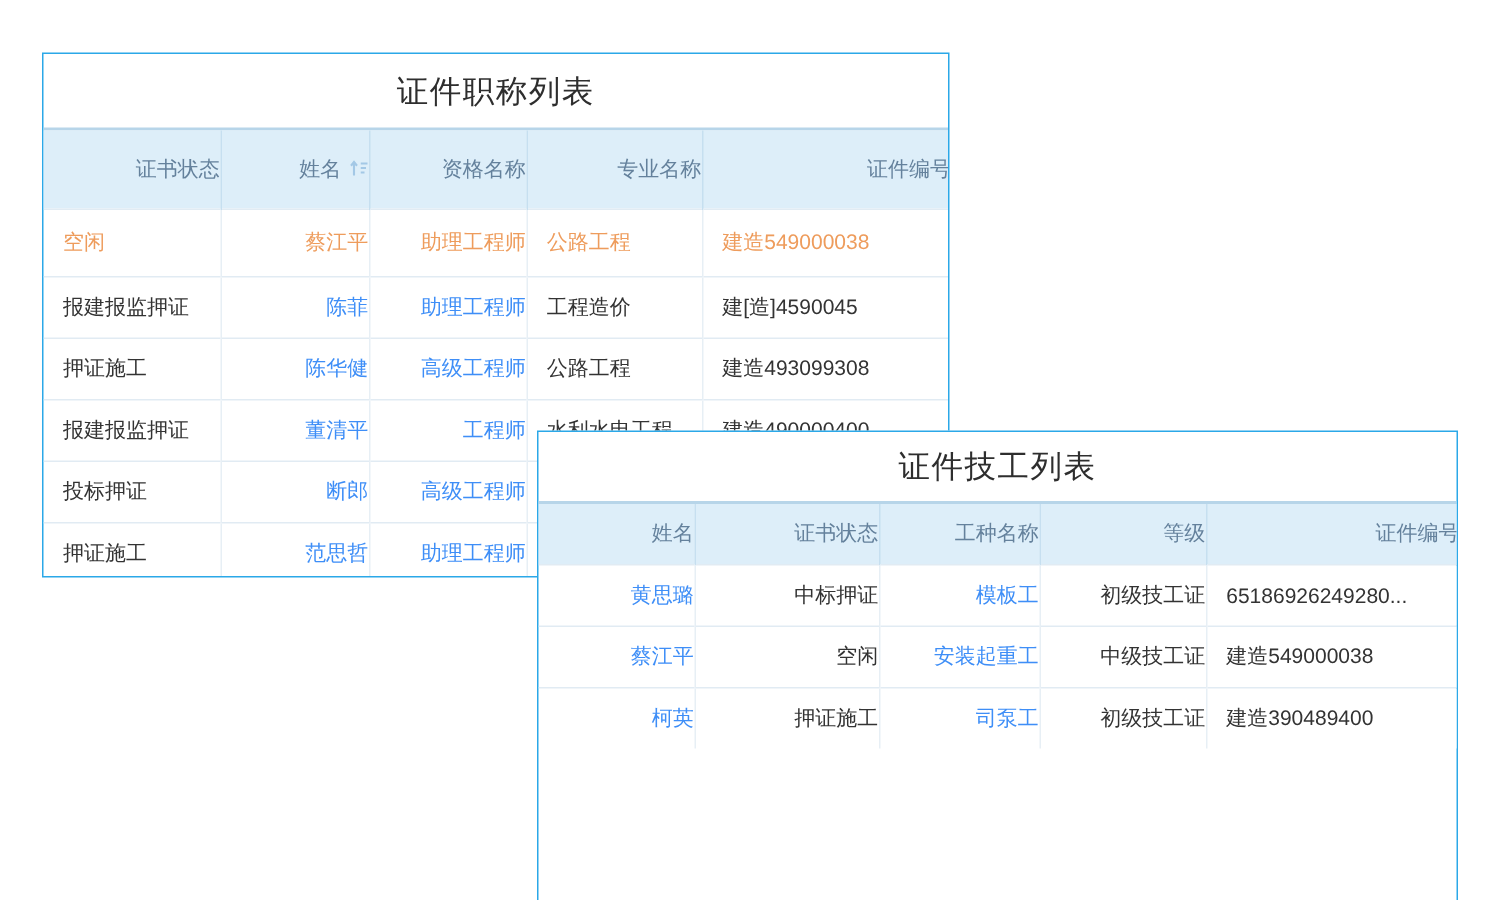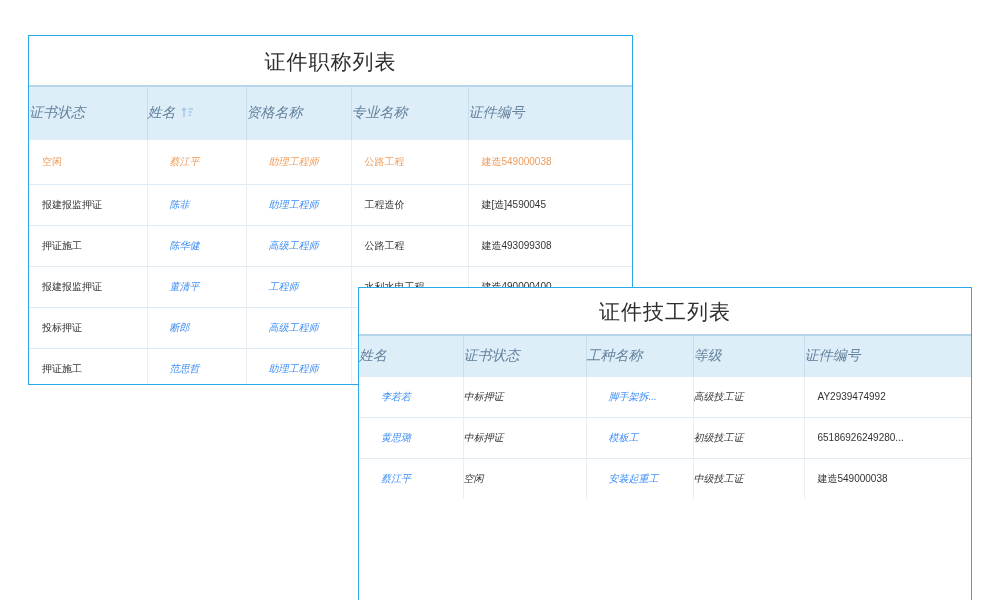--- a/index.html
+++ b/index.html
@@ -35,35 +35,35 @@
     background: #DDEEF9;
     color: #64819C;
     font-weight: normal;
     font-size: 14px;
     border-left: 1px solid #C6DFF0;
   }
   th:first-child { border-left: none; }
   #card-title-table th { height: 52px; }
   #card-worker-table th { height: 40px; }
   td {
-    font-size: 10px;
+    font-size: 14px;
     color: #333333;
     border-top: 1px solid #E1EBF3;
     border-left: 1px solid #E7EFF5;
     background: #ffffff;
     white-space: nowrap;
     overflow: hidden;
   }
   td:first-child { border-left: none; }
   #card-title-table td { height: 41px; }
   #card-title-table tr.first-row td { height: 45px; }
   #card-worker-table td { height: 41px; }
 
   .al { text-align: left; padding-left: 13px; }
-  .ac { text-align: left; font-style: italic; }
+  .ac { text-align: right; }
   .link { color: #3E8EF7; cursor: pointer; padding-left: 22px; }
   tr.hl td, tr.hl td.link { color: #EE9C5C; }
 
   .sort-icon { display: inline-block; vertical-align: -1px; margin-left: 5px; }
 </style>
 </head>
 <body>
 
 <div class="table-card" id="card-title-table">
   <div class="card-title">证件职称列表</div>
@@ -153,35 +153,35 @@
       <tr>
         <th class="ac">姓名</th>
         <th class="ac">证书状态</th>
         <th class="ac">工种名称</th>
         <th class="ac">等级</th>
         <th class="ac">证件编号</th>
       </tr>
     </thead>
     <tbody>
       <tr>
-        <td class="ac link">李若若</td>
-        <td class="ac">中标押证</td>
-        <td class="ac link">脚手架拆...</td>
-        <td class="ac">高级技工证</td>
-        <td class="al">AY2939474992</td>
-      </tr>
-      <tr>
         <td class="ac link">黄思璐</td>
         <td class="ac">中标押证</td>
         <td class="ac link">模板工</td>
         <td class="ac">初级技工证</td>
         <td class="al">65186926249280...</td>
       </tr>
       <tr>
         <td class="ac link">蔡江平</td>
         <td class="ac">空闲</td>
         <td class="ac link">安装起重工</td>
         <td class="ac">中级技工证</td>
         <td class="al">建造549000038</td>
       </tr>
+      <tr>
+        <td class="ac link">柯英</td>
+        <td class="ac">押证施工</td>
+        <td class="ac link">司泵工</td>
+        <td class="ac">初级技工证</td>
+        <td class="al">建造390489400</td>
+      </tr>
     </tbody>
   </table>
 </div>
 
 </body></html>

